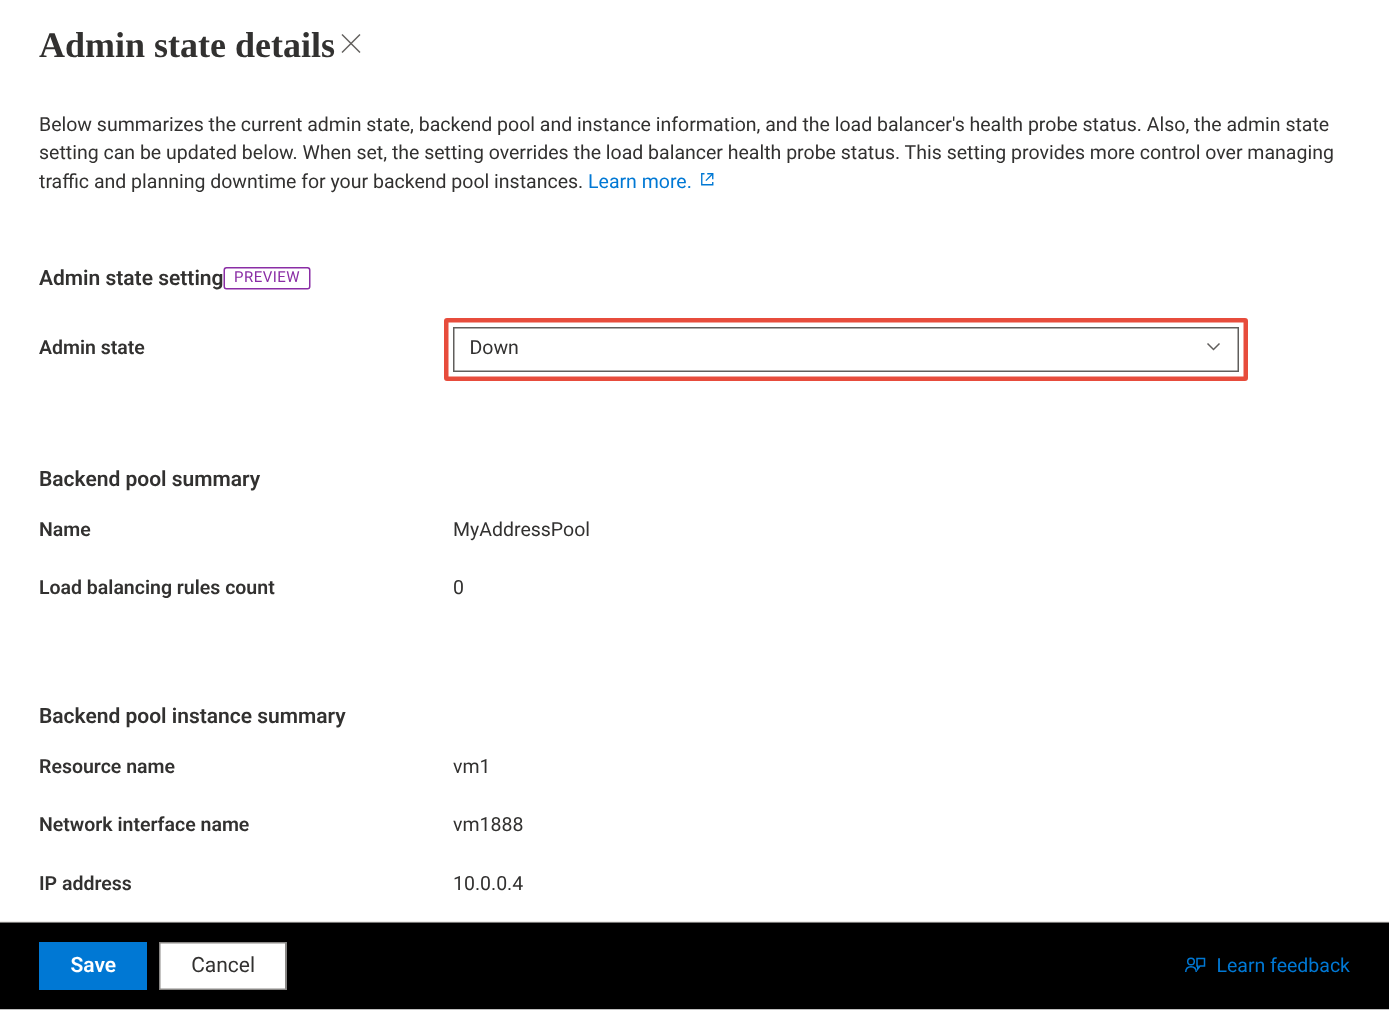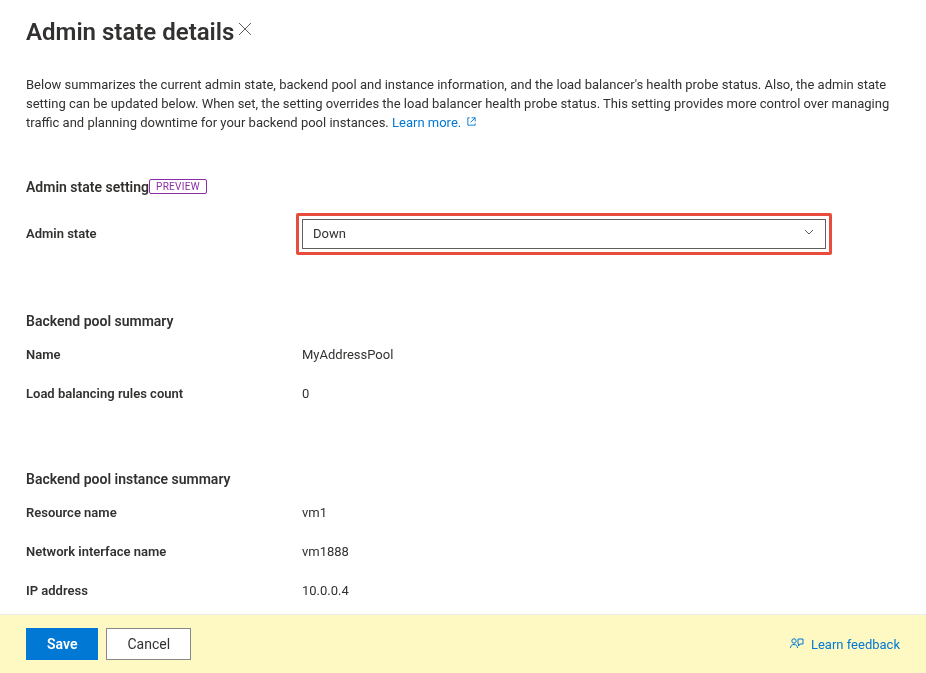--- a/index.html
+++ b/index.html
@@ -14,20 +14,21 @@
       background: #ffffff;
       width: 926px;
       height: 673px;
       position: relative;
       overflow: hidden;
     }
     .header {
       display: flex;
       align-items: flex-start;
       padding: 18px 26px 0 26px;
+      font-family: Liberation Serif, serif;
     }
     .title {
       font-size: 24px;
       font-weight: 600;
       color: #323130;
     }
     .close-btn {
       cursor: pointer;
       font-size: 16px;
       color: #605e5c;
@@ -122,21 +123,21 @@
     }
     .footer {
       position: absolute;
       bottom: 0;
       left: 0;
       right: 0;
       border-top: 1px solid #edebe9;
       padding: 13px 26px;
       display: flex;
       justify-content: space-between;
-      background: #fef9c3;
+      background: #000000;
     }
     .footer-left {
       display: flex;
       gap: 8px;
     }
     .btn {
       height: 32px;
       padding: 0 20px;
       font-size: 14px;
       cursor: pointer;

